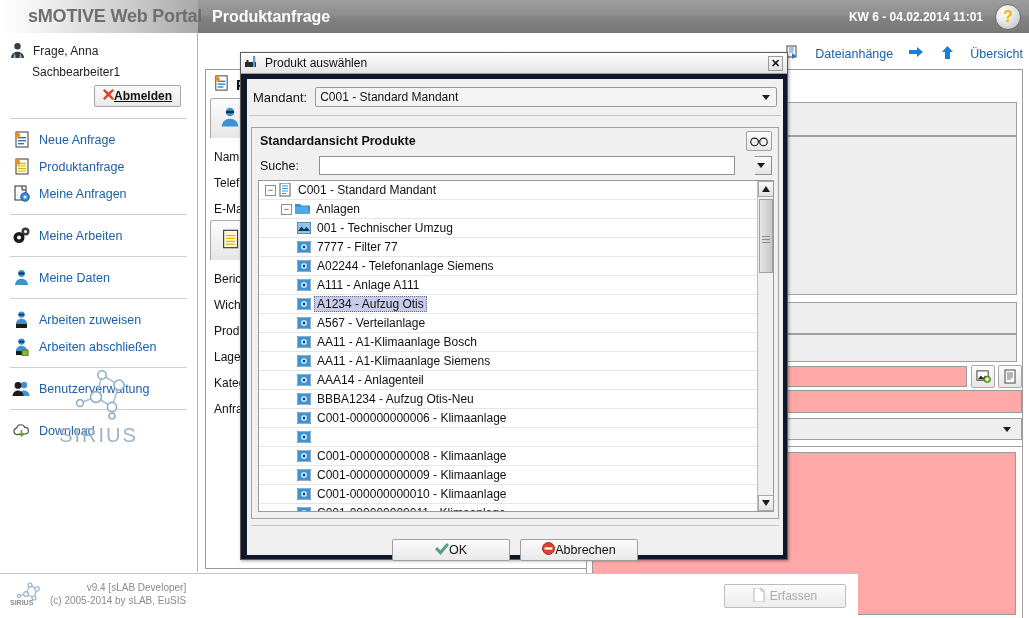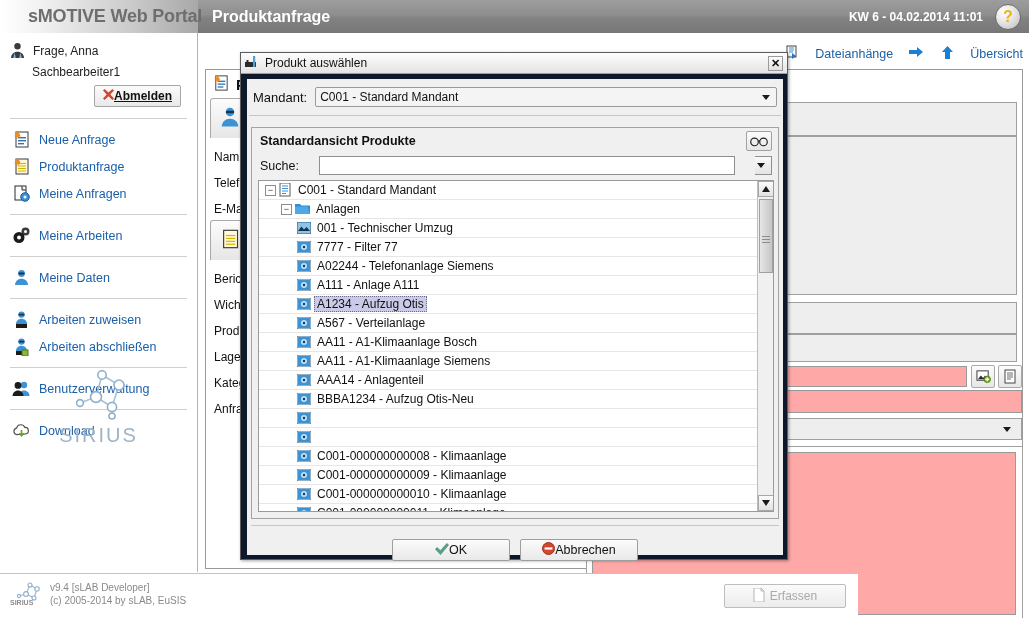--- a/index.html
+++ b/index.html
@@ -44,21 +44,21 @@
   .navlabel{color:#1b5fa8;font-size:12.5px;}
   .navicon{width:19px;height:19px;flex:0 0 19px;position:relative;}
 
   .sirius{position:absolute;left:0;top:330px;width:197px;text-align:center;}
   .siriusword{font-size:20px;color:#9fb3c9;letter-spacing:2px;font-family:"Liberation Sans",sans-serif;}
   .aboutrow{position:absolute;left:10px;top:546px;display:flex;align-items:center;gap:8px;cursor:pointer;}
   .abouttext{color:#e08a1e;font-size:12px;}
 
   
   .footer{position:absolute;left:0;top:573px;width:858px;height:45px;background:#fff;
-    border-top:1px solid #c3c3c3;}
+    border-top:1px solid #c3c3c3;text-align:right;}
   .footerleft{position:absolute;left:10px;top:7px;display:flex;align-items:flex-start;gap:8px;}
   .footertext{font-size:10px;color:#8a8a8a;line-height:13px;}
   .erfassenbtn{position:absolute;right:12px;top:10px;width:122px;height:24px;
     background:linear-gradient(to bottom,#fbfbfb,#ececec);border:1px solid #bdbdbd;border-radius:2px;
     display:flex;align-items:center;justify-content:center;gap:5px;font-size:12px;color:#a9a9a9;
     box-sizing:border-box;cursor:default;}
 
   
   .content{position:absolute;left:199px;top:33px;width:830px;height:540px;background:#fff;}
   .toolbar{position:absolute;right:6px;top:12px;display:flex;align-items:center;gap:18px;}
@@ -663,20 +663,21 @@
               <div class="trow">
                 <span style="display: inline-block; width: 38px;"></span>
                 <span style="display: inline-flex; align-items: center; margin-right: 3px;">
                   <svg width="14" height="12" viewBox="0 0 14 12">
                     <rect x="0" y="0" width="14" height="12" fill="#ffffff" stroke="#2a5f86"></rect>
                     <rect x="1" y="1" width="12" height="10" fill="#3b92d4"></rect>
                     <circle cx="7" cy="6" r="3" fill="#bfe0f5"></circle>
                     <circle cx="7" cy="6" r="1.2" fill="#16354f"></circle>
                   </svg>
                 </span>
+                <span class="tlabel">C001-000000000006 - Klimaanlage</span>
               </div>
               <div class="trow">
                 <span style="display: inline-block; width: 38px;"></span>
                 <span style="display: inline-flex; align-items: center; margin-right: 3px;">
                   <svg width="14" height="12" viewBox="0 0 14 12">
                     <rect x="0" y="0" width="14" height="12" fill="#ffffff" stroke="#2a5f86"></rect>
                     <rect x="1" y="1" width="12" height="10" fill="#3b92d4"></rect>
                     <circle cx="7" cy="6" r="3" fill="#bfe0f5"></circle>
                     <circle cx="7" cy="6" r="1.2" fill="#16354f"></circle>
                   </svg>

